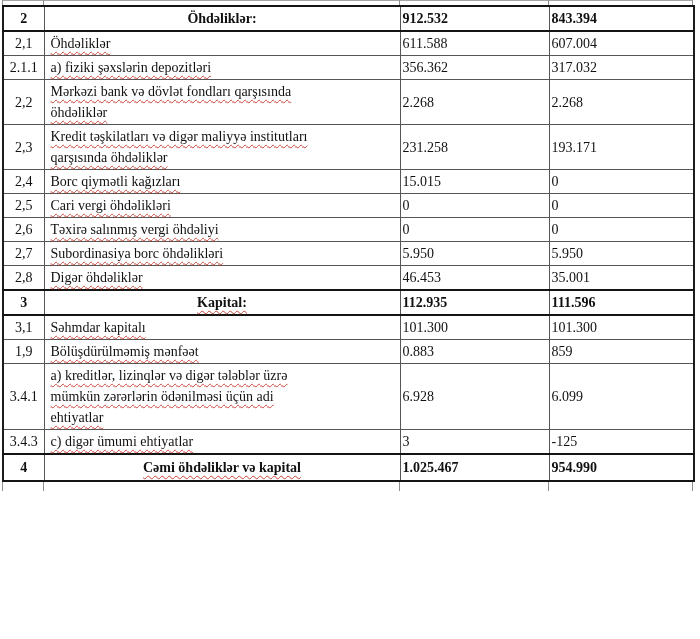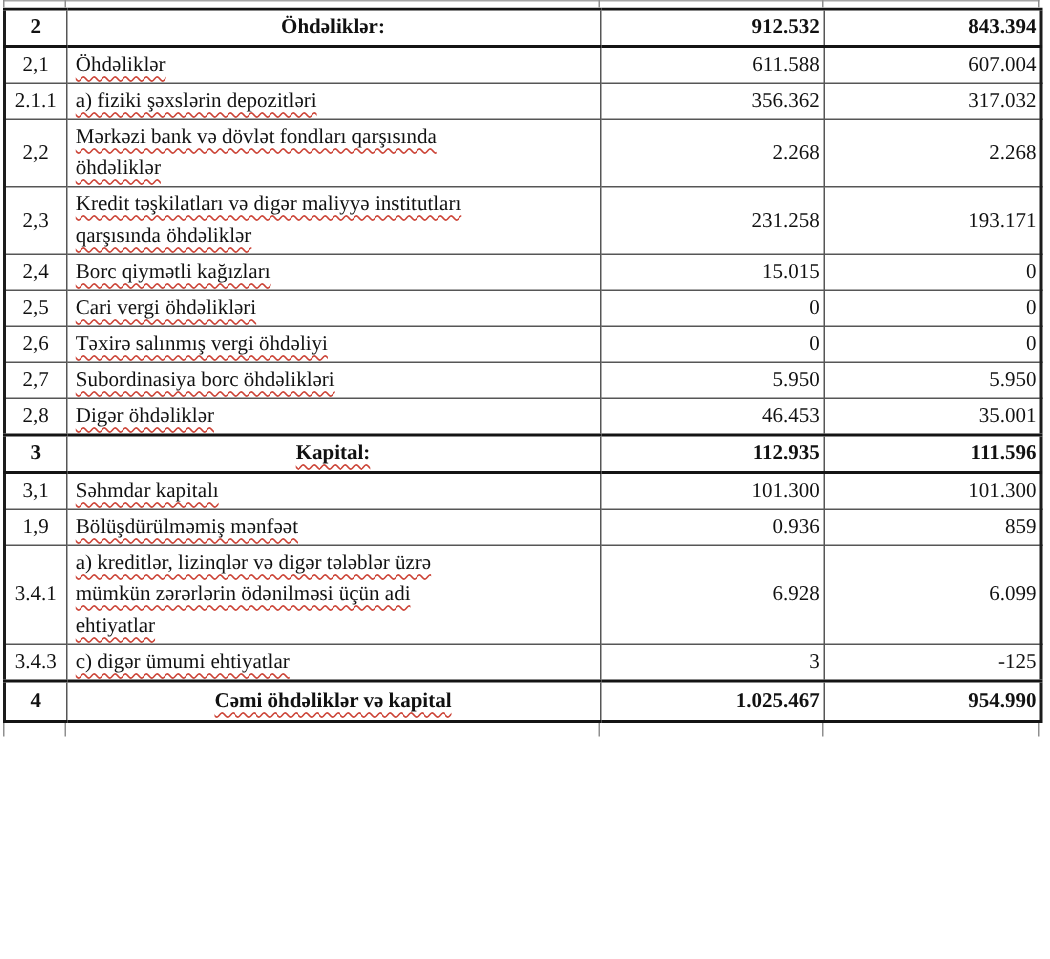--- a/index.html
+++ b/index.html
@@ -58,21 +58,21 @@
     padding: 1px 4px;
     line-height: 21px;
     vertical-align: middle;
     background: #ffffff;
   }
   tr { height: 24px; }
   tr:last-child { height: 27px; }
 
   td.code { text-align: center; padding: 1px 2px; }
   td.label { text-align: left; padding: 1px 6px; margin-left: 32px; }
-  td.num  { text-align: right; padding: 1px 2px; }
+  td.num  { text-align: left; padding: 1px 2px; }
 
   tr.section td { font-weight: bold; border-top: 2px solid #141414; border-bottom: 2px solid #141414; }
   tr.section td.label { text-align: center; }
 
   .label-text { white-space: pre-line; }
   .squiggle {
     text-decoration-line: underline;
     text-decoration-style: wavy;
     text-decoration-color: #cc4437;
     text-decoration-thickness: 1px;
@@ -170,21 +170,21 @@
   </tr>
         <tr>
     <td class="code">3,1</td>
     <td class="label"><span class="label-text squiggle">Səhmdar kapitalı</span></td>
     <td class="num">101.300</td>
     <td class="num">101.300</td>
   </tr>
         <tr>
     <td class="code">1,9</td>
     <td class="label"><span class="label-text squiggle">Bölüşdürülməmiş mənfəət</span></td>
-    <td class="num">0.936</td>
+    <td class="num">0.883</td>
     <td class="num">859</td>
   </tr>
         <tr>
     <td class="code">3.4.1</td>
     <td class="label"><span class="label-text squiggle">a) kreditlər, lizinqlər və digər tələblər üzrə
 mümkün zərərlərin ödənilməsi üçün adi
 ehtiyatlar</span></td>
     <td class="num">6.928</td>
     <td class="num">6.099</td>
   </tr>

